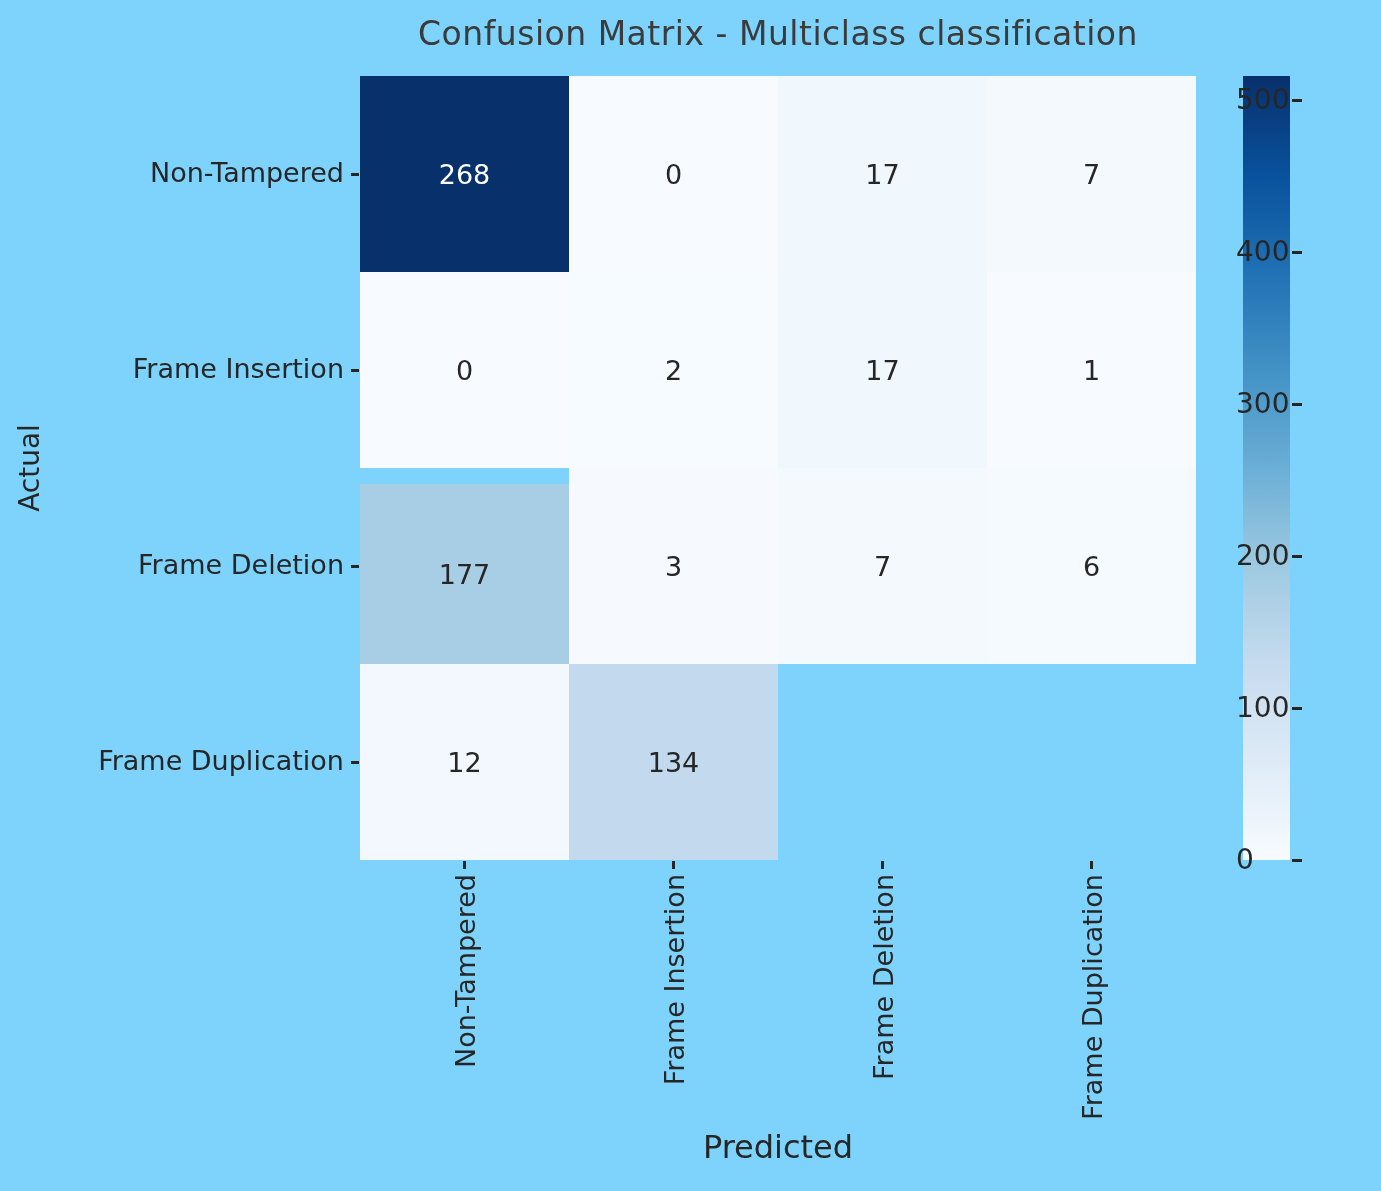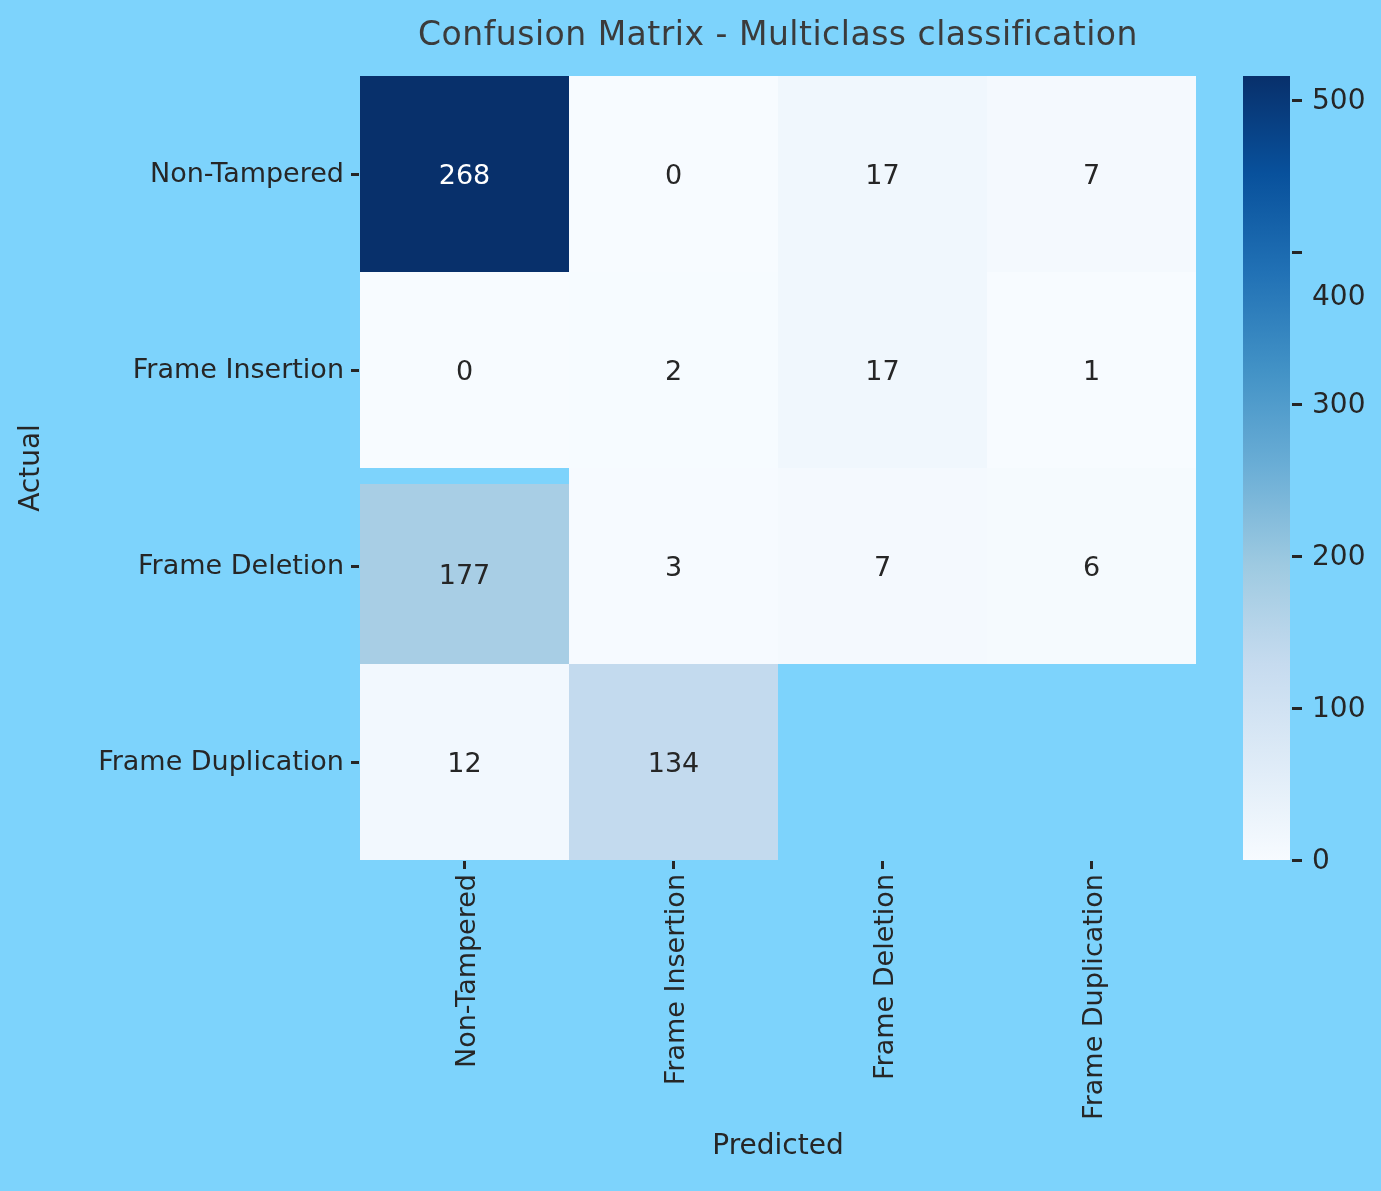--- a/index.html
+++ b/index.html
@@ -22,31 +22,31 @@
   }
   .ytick-mark{position:absolute;left:351px;width:8px;height:3px;background:#262626;}
   .xtick-mark{position:absolute;top:861px;width:3px;height:8px;background:#262626;}
   .xtick-label{
     position:absolute;top:874px;width:260px;height:30px;text-align:right;
     font-size:27px;white-space:nowrap;color:#262626;
     transform-origin:100% 0;transform:rotate(-90deg);
   }
   .xlabel{
     position:absolute;left:360px;top:1128px;width:836px;text-align:center;
-    font-size:28px;color:#262626;
+    font-size:32px;color:#262626;
   }
   .ylabel{
     position:absolute;left:-72px;top:453px;width:200px;height:30px;text-align:center;
     font-size:28px;color:#262626;transform:rotate(-90deg);
   }
   .colorbar{
     position:absolute;left:1243px;top:76px;width:47px;height:784px;
   }
   .cbtick-mark{position:absolute;left:1292px;width:10px;height:3px;background:#262626;}
-  .cbtick-label{position:absolute;left:1312px;font-size:28px;color:#262626;white-space:nowrap;}
+  .cbtick-label{position:absolute;left:1236px;font-size:28px;color:#262626;white-space:nowrap;}
 </style>
 </head>
 <body>
 
 <div class="fig">
   <div class="title">Confusion Matrix - Multiclass classification</div>
   <div class="plot" id="plot">
       <div class="cell" style="background: rgb(8, 48, 107); color: rgb(255, 255, 255);">268</div>
       <div class="cell" style="background: rgb(247, 251, 255); color: rgb(38, 38, 38);">0</div>
       <div class="cell" style="background: rgb(240, 247, 253); color: rgb(38, 38, 38);">17</div>
@@ -86,19 +86,19 @@
   <div id="cbticks">
       <div class="cbtick-mark" style="top: 858.5px;"></div>
       <div class="cbtick-label" style="top: 843px;">0</div>
       <div class="cbtick-mark" style="top: 706.562px;"></div>
       <div class="cbtick-label" style="top: 691.062px;">100</div>
       <div class="cbtick-mark" style="top: 554.624px;"></div>
       <div class="cbtick-label" style="top: 539.124px;">200</div>
       <div class="cbtick-mark" style="top: 402.686px;"></div>
       <div class="cbtick-label" style="top: 387.186px;">300</div>
       <div class="cbtick-mark" style="top: 250.748px;"></div>
-      <div class="cbtick-label" style="top: 235.248px; margin-top: 44px;">400</div>
+      <div class="cbtick-label" style="top: 235.248px;">400</div>
       <div class="cbtick-mark" style="top: 98.8101px;"></div>
       <div class="cbtick-label" style="top: 83.3101px;">500</div>
     </div>
   <div class="xlabel">Predicted</div>
   <div class="ylabel">Actual</div>
 </div>
 
 </body></html>

